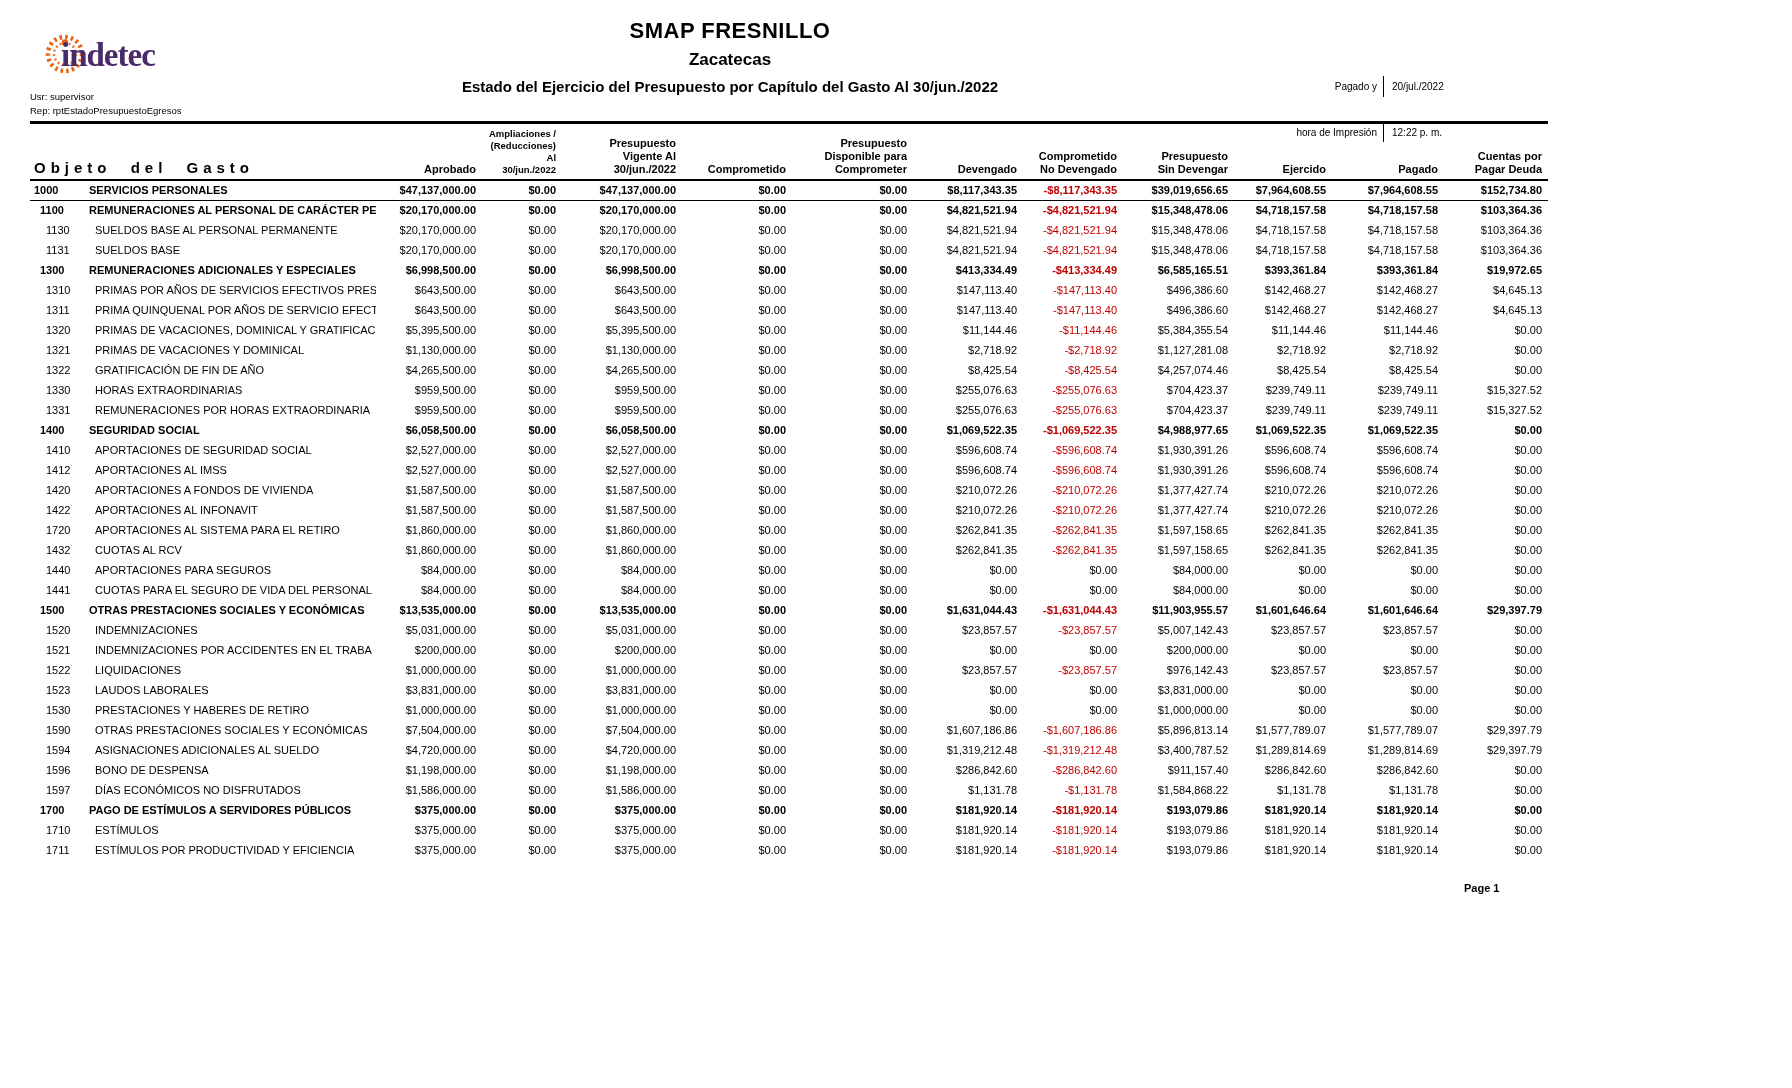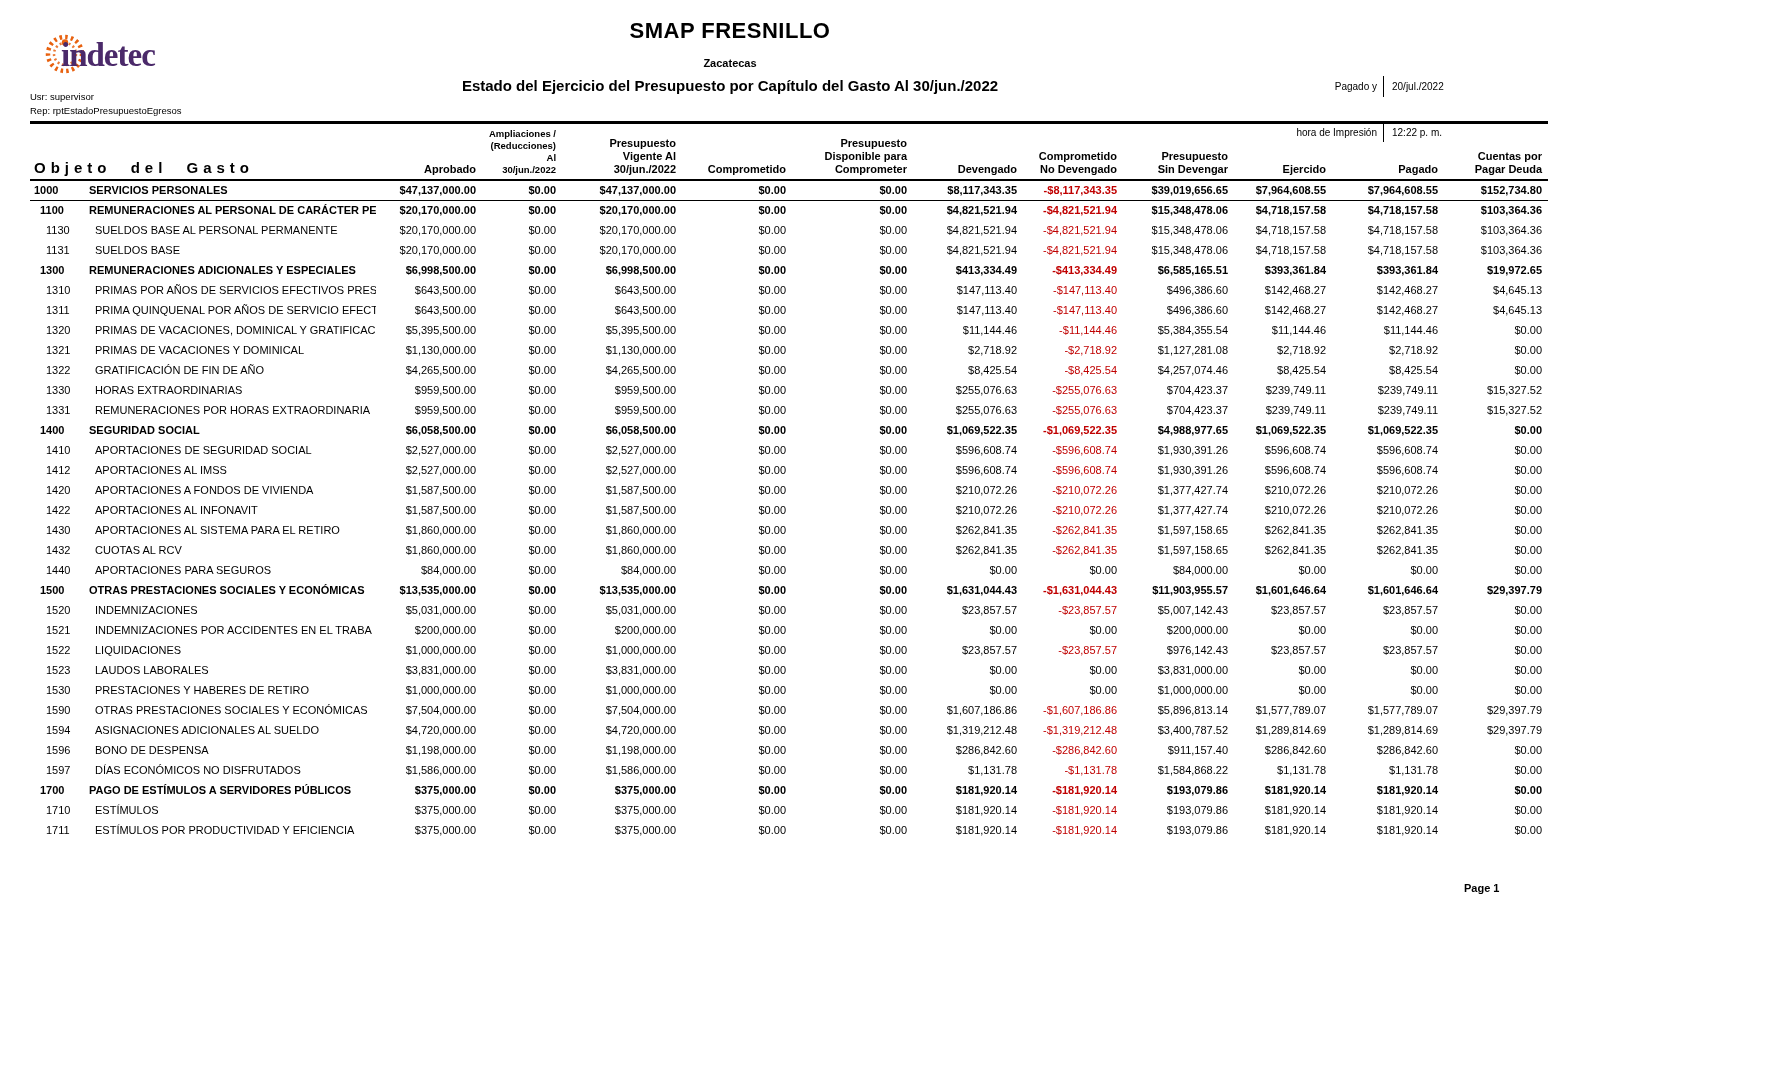--- a/index.html
+++ b/index.html
@@ -8,21 +8,21 @@
     width:1792px; height:1088px; position:relative;
     background:#ffffff; color:#000;
     font-family:"Liberation Sans", sans-serif;
     overflow:hidden;
   }
 
   
   .logo { position:absolute; left:42px; top:22px; width:170px; height:58px; }
   .title-block { position:absolute; top:18px; left:0; width:1460px; text-align:center; }
   .title { font-size:22px; font-weight:bold; letter-spacing:.5px; }
-  .subtitle { font-size:11px; font-weight:bold; margin-top:13px; }
+  .subtitle { font-size:17px; font-weight:bold; margin-top:6px; }
   .report-title { font-size:15px; font-weight:bold; margin-top:8px; }
 
   .meta { position:absolute; left:30px; top:90px; font-size:9.5px; line-height:14px; }
 
   .printbox { position:absolute; left:1280px; top:76px; width:268px; font-size:10px; }
   .printbox .prow { display:flex; height:21px; align-items:stretch; }
   .printbox .prow + .prow { border-top:1px solid #000;margin-top:24px; }
   .printbox .lbl { width:104px; display:flex; align-items:center; justify-content:flex-end;
                    padding-right:6px; border-right:1px solid #000; }
   .printbox .val { display:flex; align-items:center; padding-left:8px; }
@@ -378,21 +378,21 @@
         <td class="num">$0.00</td>
         <td class="num">$0.00</td>
         <td class="num">$210,072.26</td>
         <td class="num neg">-$210,072.26</td>
         <td class="num">$1,377,427.74</td>
         <td class="num">$210,072.26</td>
         <td class="num">$210,072.26</td>
         <td class="num">$0.00</td>
       </tr>
       <tr class="lvl2">
-        <td class="code">1430</td>
+        <td class="code">1720</td>
         <td class="name">APORTACIONES AL SISTEMA PARA EL RETIRO</td>
         <td class="num">$1,860,000.00</td>
         <td class="num">$0.00</td>
         <td class="num">$1,860,000.00</td>
         <td class="num">$0.00</td>
         <td class="num">$0.00</td>
         <td class="num">$262,841.35</td>
         <td class="num neg">-$262,841.35</td>
         <td class="num">$1,597,158.65</td>
         <td class="num">$262,841.35</td>
@@ -410,20 +410,35 @@
         <td class="num">$262,841.35</td>
         <td class="num neg">-$262,841.35</td>
         <td class="num">$1,597,158.65</td>
         <td class="num">$262,841.35</td>
         <td class="num">$262,841.35</td>
         <td class="num">$0.00</td>
       </tr>
       <tr class="lvl2">
         <td class="code">1440</td>
         <td class="name">APORTACIONES PARA SEGUROS</td>
+        <td class="num">$84,000.00</td>
+        <td class="num">$0.00</td>
+        <td class="num">$84,000.00</td>
+        <td class="num">$0.00</td>
+        <td class="num">$0.00</td>
+        <td class="num">$0.00</td>
+        <td class="num">$0.00</td>
+        <td class="num">$84,000.00</td>
+        <td class="num">$0.00</td>
+        <td class="num">$0.00</td>
+        <td class="num">$0.00</td>
+      </tr>
+      <tr class="lvl2">
+        <td class="code">1441</td>
+        <td class="name">CUOTAS PARA EL SEGURO DE VIDA DEL PERSONAL</td>
         <td class="num">$84,000.00</td>
         <td class="num">$0.00</td>
         <td class="num">$84,000.00</td>
         <td class="num">$0.00</td>
         <td class="num">$0.00</td>
         <td class="num">$0.00</td>
         <td class="num">$0.00</td>
         <td class="num">$84,000.00</td>
         <td class="num">$0.00</td>
         <td class="num">$0.00</td>

